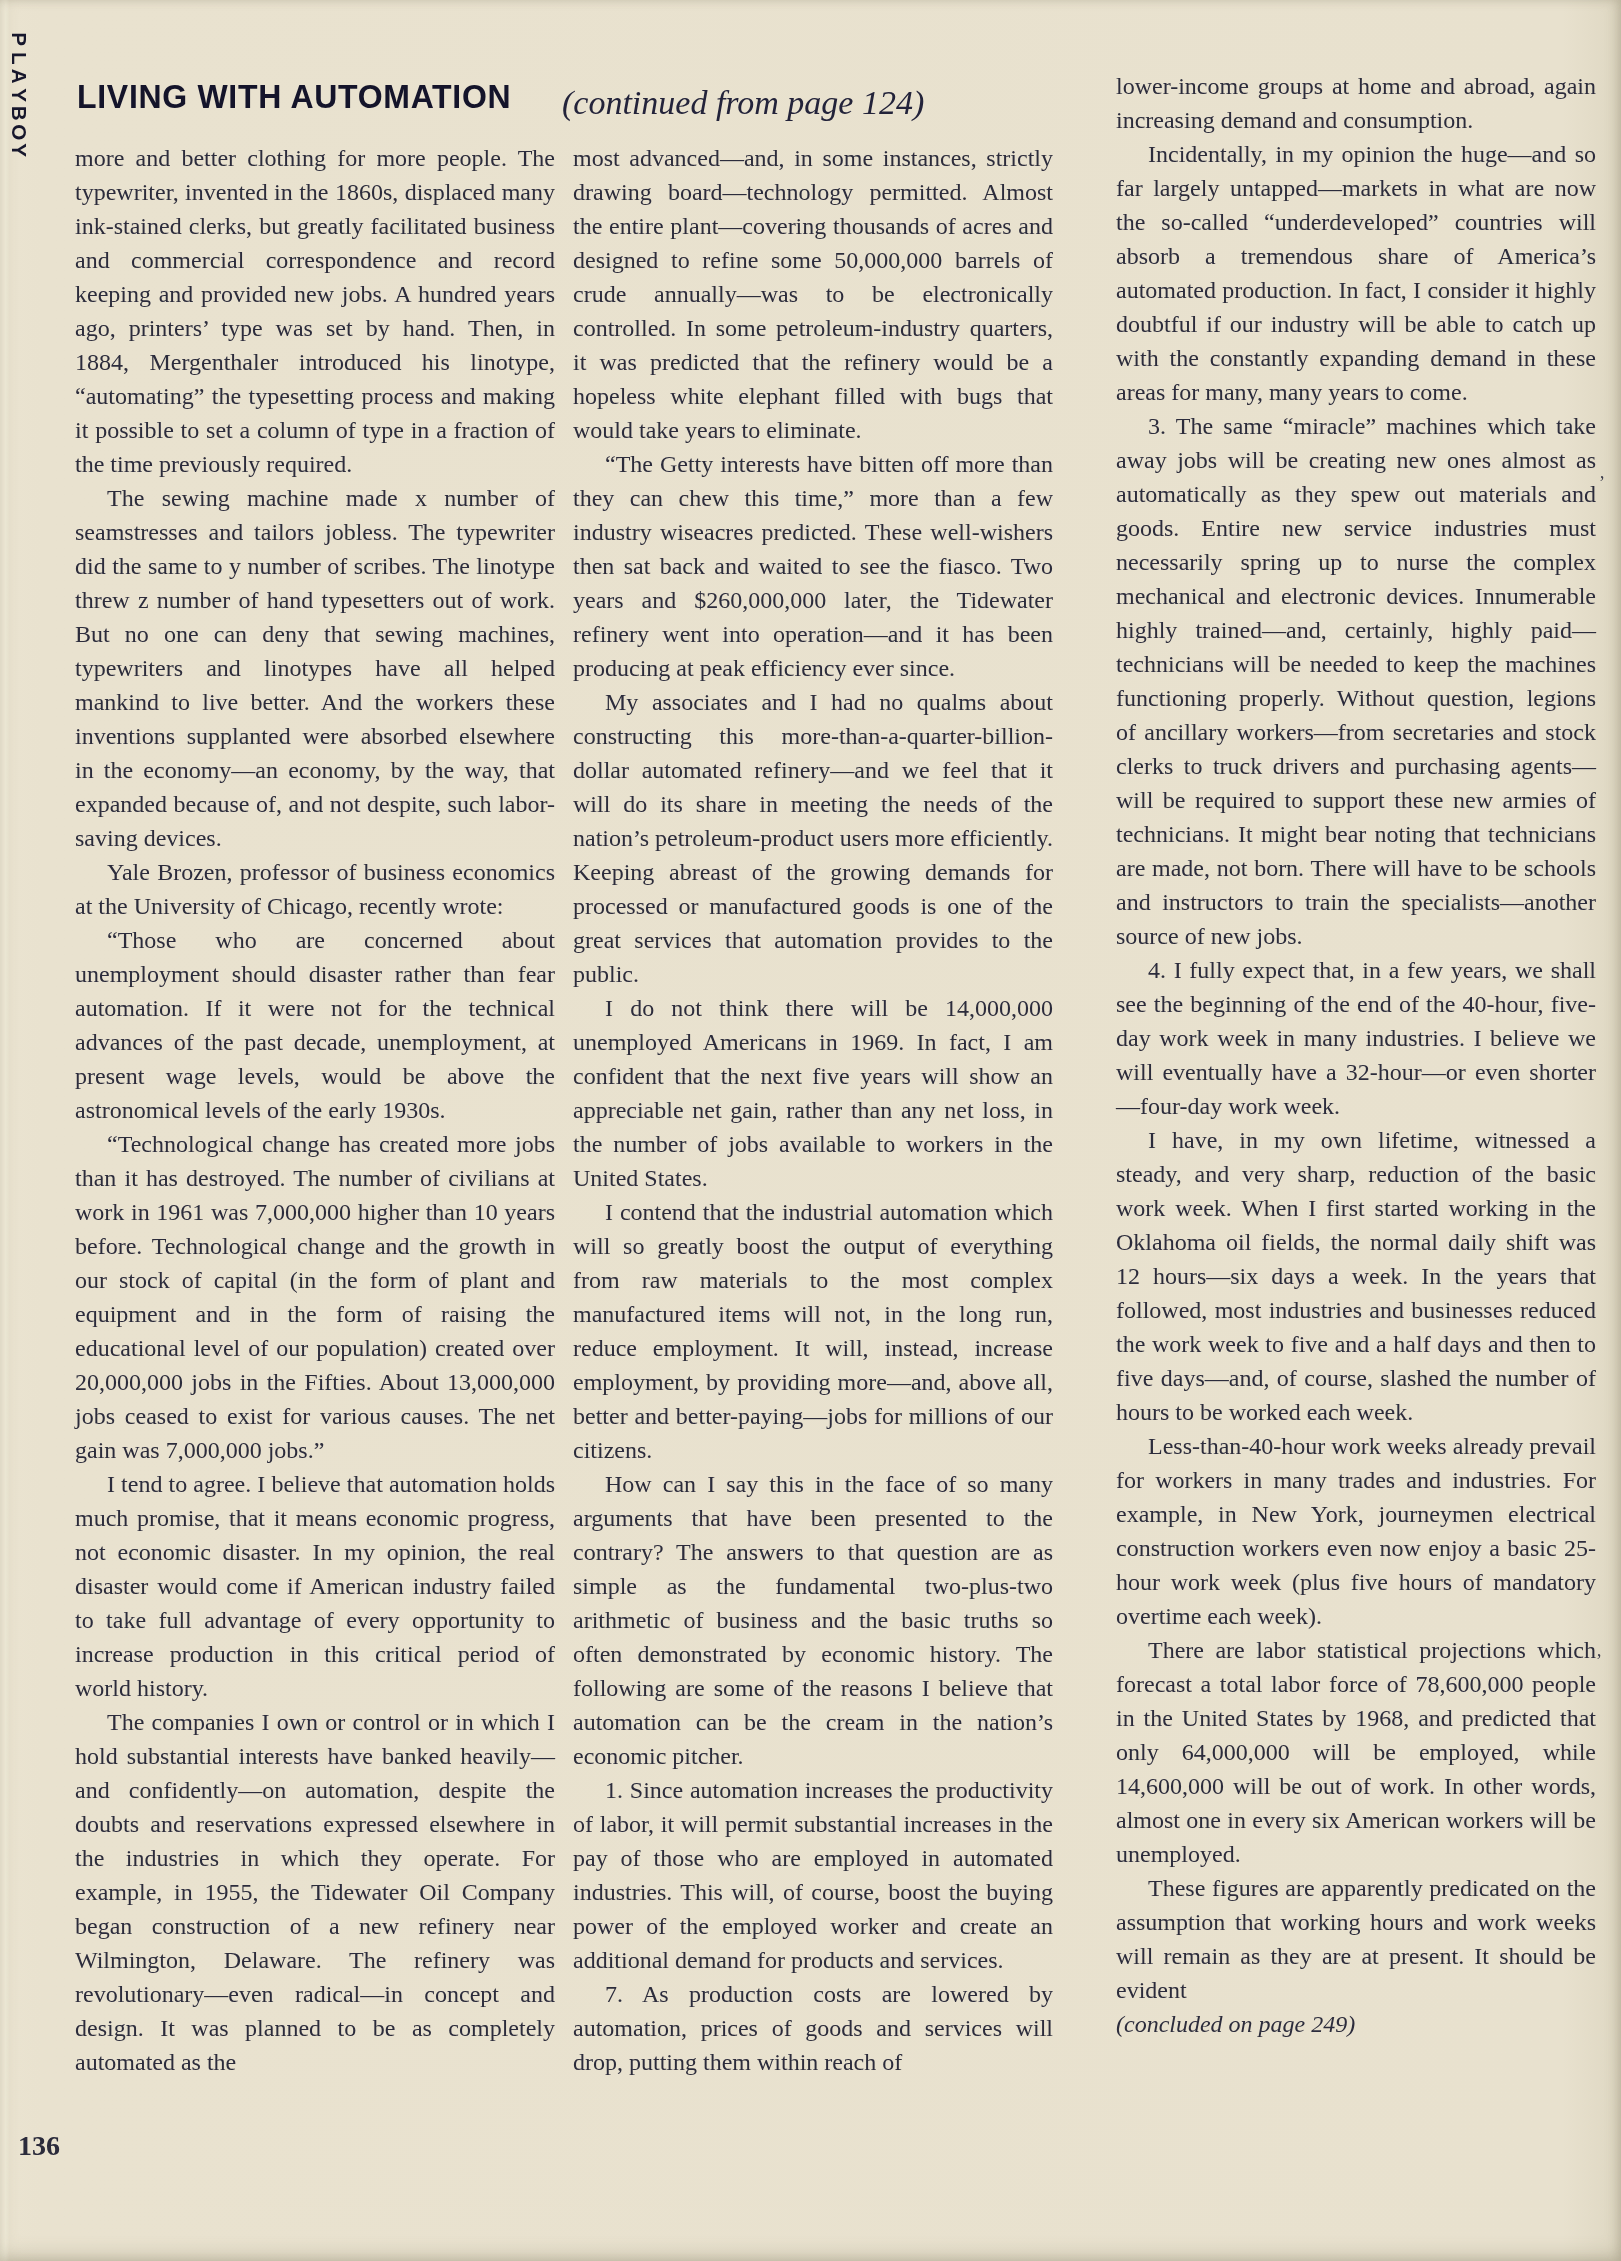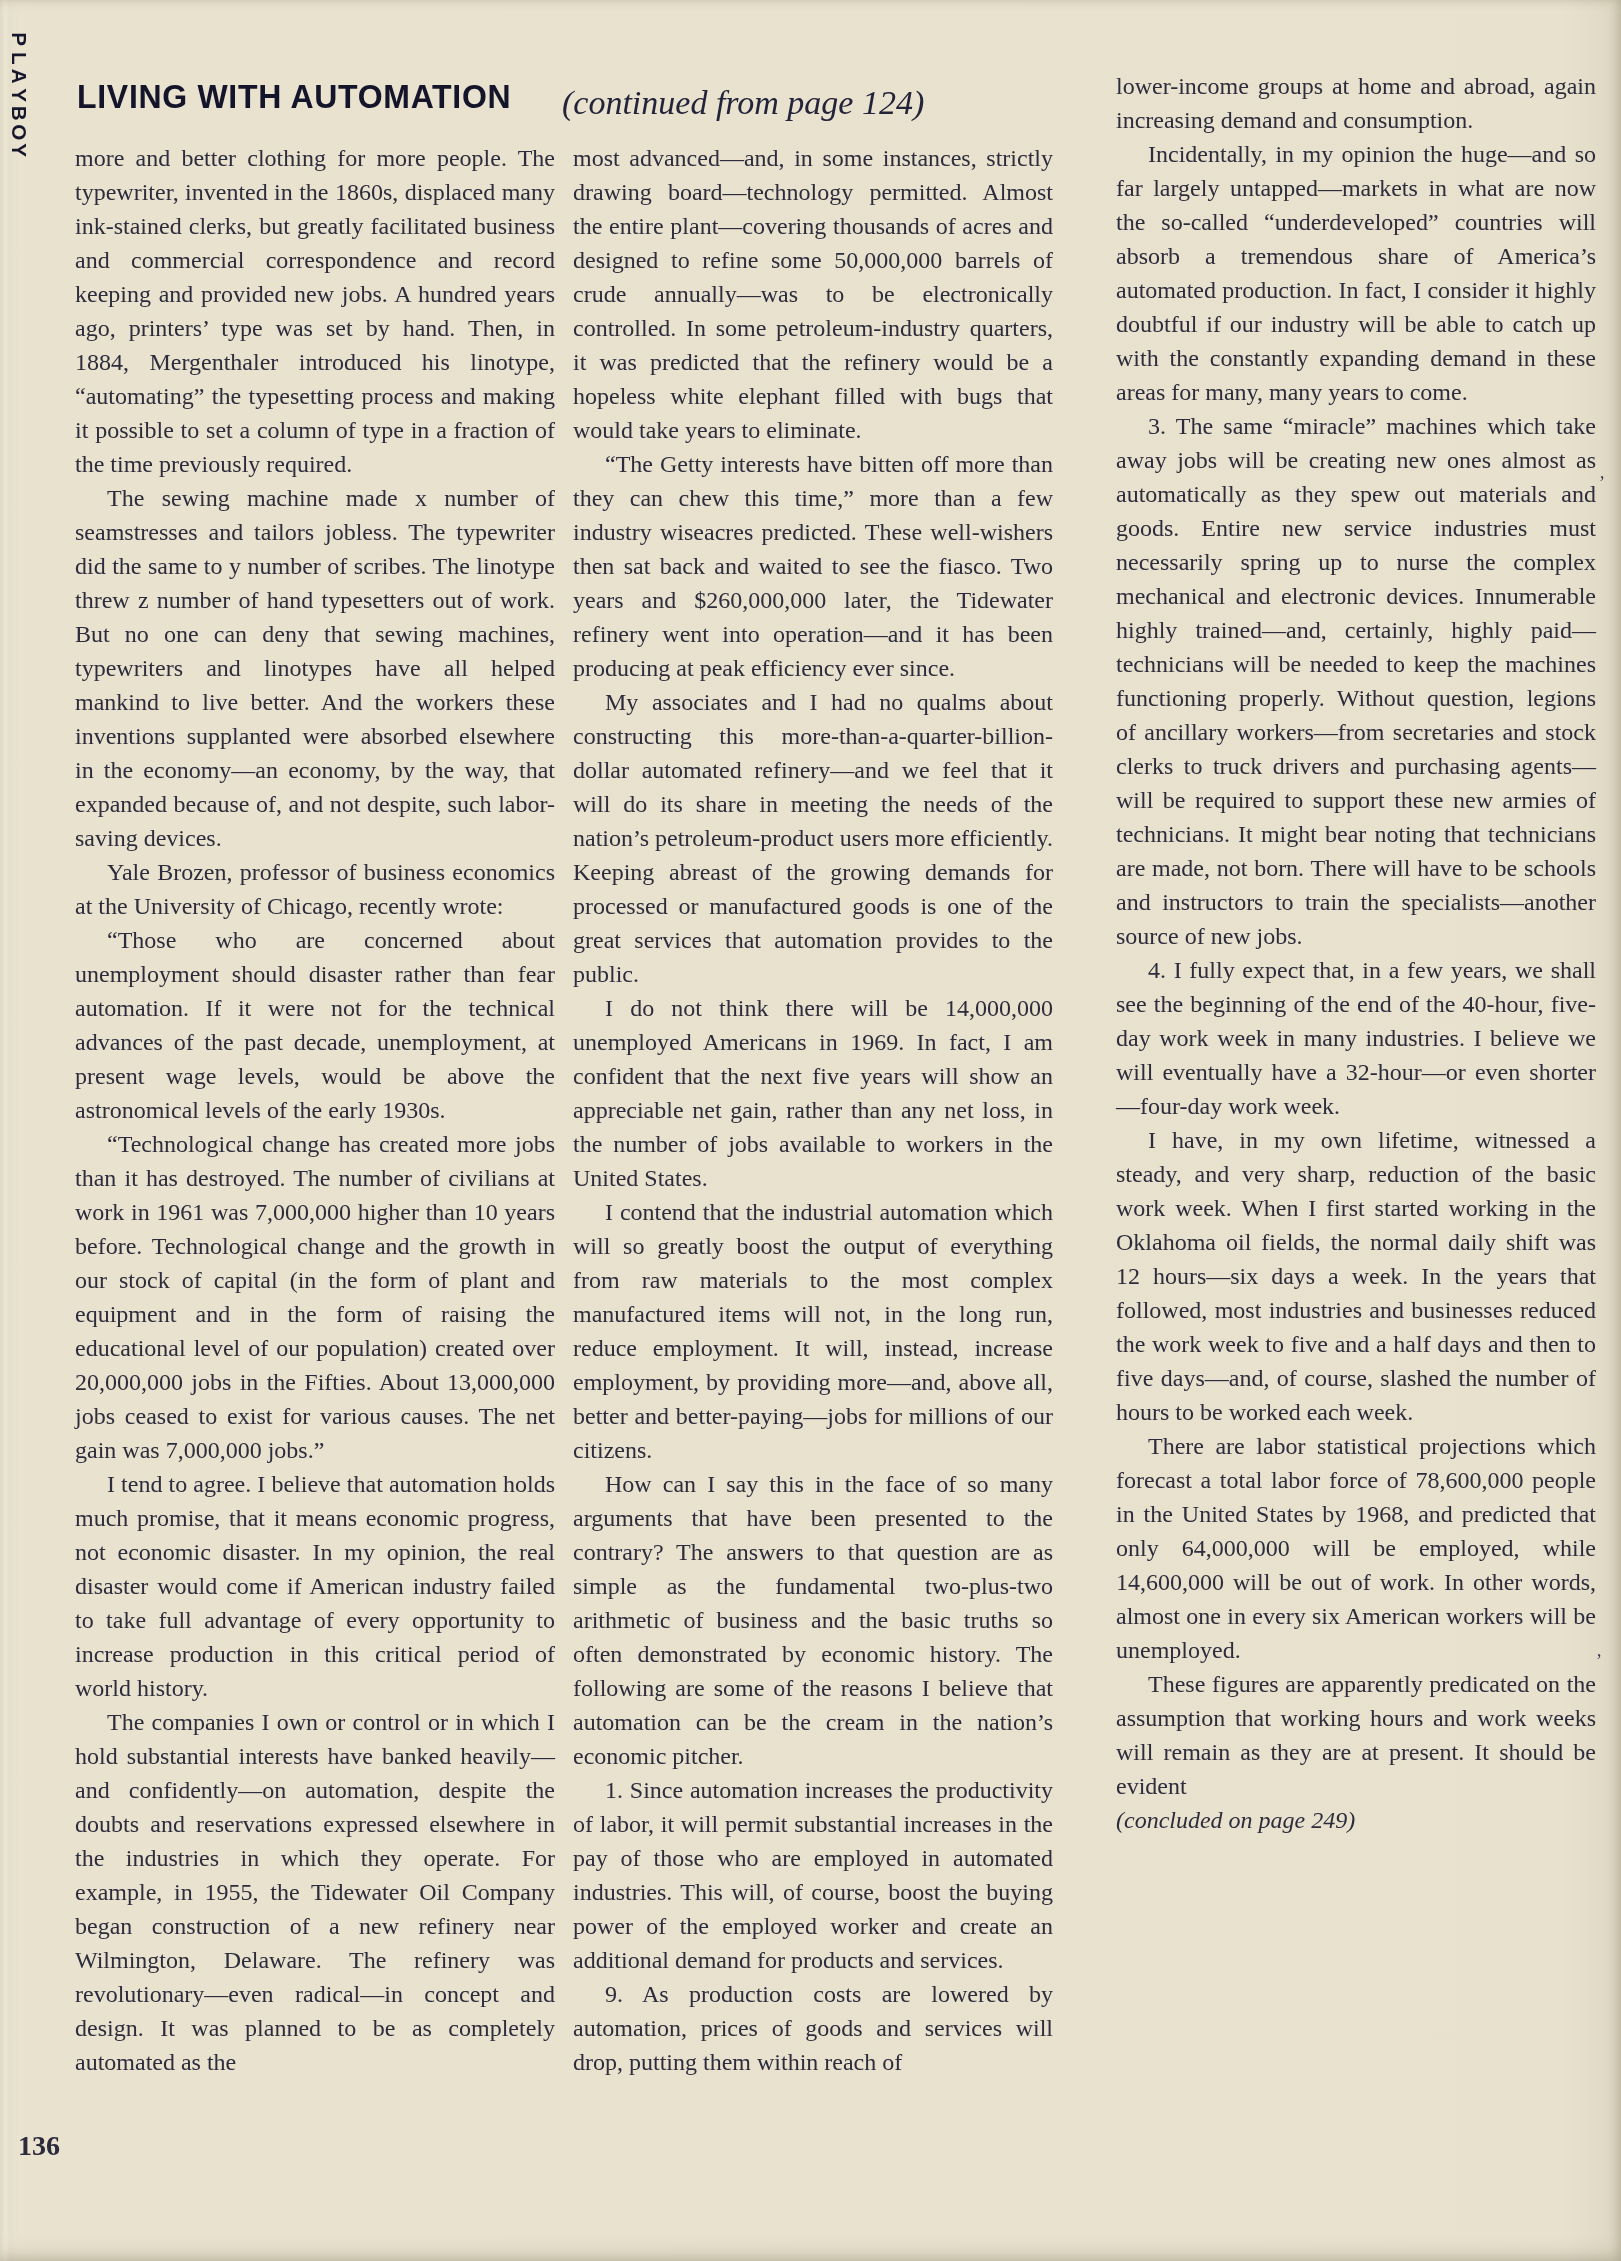--- a/index.html
+++ b/index.html
@@ -90,29 +90,30 @@
   </div>
 
   <div class="col col2">
     <p>most advanced—and, in some instances, strictly drawing board—technology permitted. Almost the entire plant—covering thousands of acres and designed to refine some 50,000,000 barrels of crude annually—was to be electronically controlled. In some petroleum-industry quarters, it was predicted that the refinery would be a hopeless white elephant filled with bugs that would take years to eliminate.</p>
     <p class="ind">“The Getty interests have bitten off more than they can chew this time,” more than a few industry wiseacres predicted. These well-wishers then sat back and waited to see the fiasco. Two years and $260,000,000 later, the Tidewater refinery went into operation—and it has been producing at peak efficiency ever since.</p>
     <p class="ind">My associates and I had no qualms about constructing this more-than-a-quarter-billion-dollar automated refinery—and we feel that it will do its share in meeting the needs of the nation’s petroleum-product users more efficiently. Keeping abreast of the growing demands for processed or manufactured goods is one of the great services that automation provides to the public.</p>
     <p class="ind">I do not think there will be 14,000,000 unemployed Americans in 1969. In fact, I am confident that the next five years will show an appreciable net gain, rather than any net loss, in the number of jobs available to workers in the United States.</p>
     <p class="ind">I contend that the industrial automation which will so greatly boost the output of everything from raw materials to the most complex manufactured items will not, in the long run, reduce employment. It will, instead, increase employment, by providing more—and, above all, better and better-paying—jobs for millions of our citizens.</p>
     <p class="ind">How can I say this in the face of so many arguments that have been presented to the contrary? The answers to that question are as simple as the fundamental two-plus-two arithmetic of business and the basic truths so often demonstrated by economic history. The following are some of the reasons I believe that automation can be the cream in the nation’s economic pitcher.</p>
     <p class="ind">1. Since automation increases the productivity of labor, it will permit substantial increases in the pay of those who are employed in automated industries. This will, of course, boost the buying power of the employed worker and create an additional demand for products and services.</p>
-    <p class="ind">9. As production costs are lowered by automation, prices of goods and services will drop, putting them within reach of</p>
+    <p class="ind">7. As production costs are lowered by automation, prices of goods and services will drop, putting them within reach of</p>
   </div>
 
   <div class="col col3">
     <p>lower-income groups at home and abroad, again increasing demand and consumption.</p>
     <p class="ind">Incidentally, in my opinion the huge—and so far largely untapped—markets in what are now the so-called “underdeveloped” countries will absorb a tremendous share of America’s automated production. In fact, I consider it highly doubtful if our industry will be able to catch up with the constantly expanding demand in these areas for many, many years to come.</p>
     <p class="ind">3. The same “miracle” machines which take away jobs will be creating new ones almost as automatically as they spew out materials and goods. Entire new service industries must necessarily spring up to nurse the complex mechanical and electronic devices. Innumerable highly trained—and, certainly, highly paid—technicians will be needed to keep the machines functioning properly. Without question, legions of ancillary workers—from secretaries and stock clerks to truck drivers and purchasing agents—will be required to support these new armies of technicians. It might bear noting that technicians are made, not born. There will have to be schools and instructors to train the specialists—another source of new jobs.</p>
     <p class="ind">4. I fully expect that, in a few years, we shall see the beginning of the end of the 40-hour, five-day work week in many industries. I believe we will eventually have a 32-hour—or even shorter—four-day work week.</p>
     <p class="ind">I have, in my own lifetime, witnessed a steady, and very sharp, reduction of the basic work week. When I first started working in the Oklahoma oil fields, the normal daily shift was 12 hours—six days a week. In the years that followed, most industries and businesses reduced the work week to five and a half days and then to five days—and, of course, slashed the number of hours to be worked each week.</p>
+    <p class="ind">Less-than-40-hour work weeks already prevail for workers in many trades and industries. For example, in New York, journeymen electrical construction workers even now enjoy a basic 25-hour work week (plus five hours of mandatory overtime each week).</p>
     <p class="ind">There are labor statistical projections which forecast a total labor force of 78,600,000 people in the United States by 1968, and predicted that only 64,000,000 will be employed, while 14,600,000 will be out of work. In other words, almost one in every six American workers will be unemployed.</p>
     <p class="ind">These figures are apparently predicated on the assumption that working hours and work weeks will remain as they are at present. It should be evident</p>
     <p class="concluded">(concluded on page 249)</p>
   </div>
 
   <div class="pageno">136</div>
 
   <div class="speck s1">’</div>
   <div class="speck s2">’</div>
 

